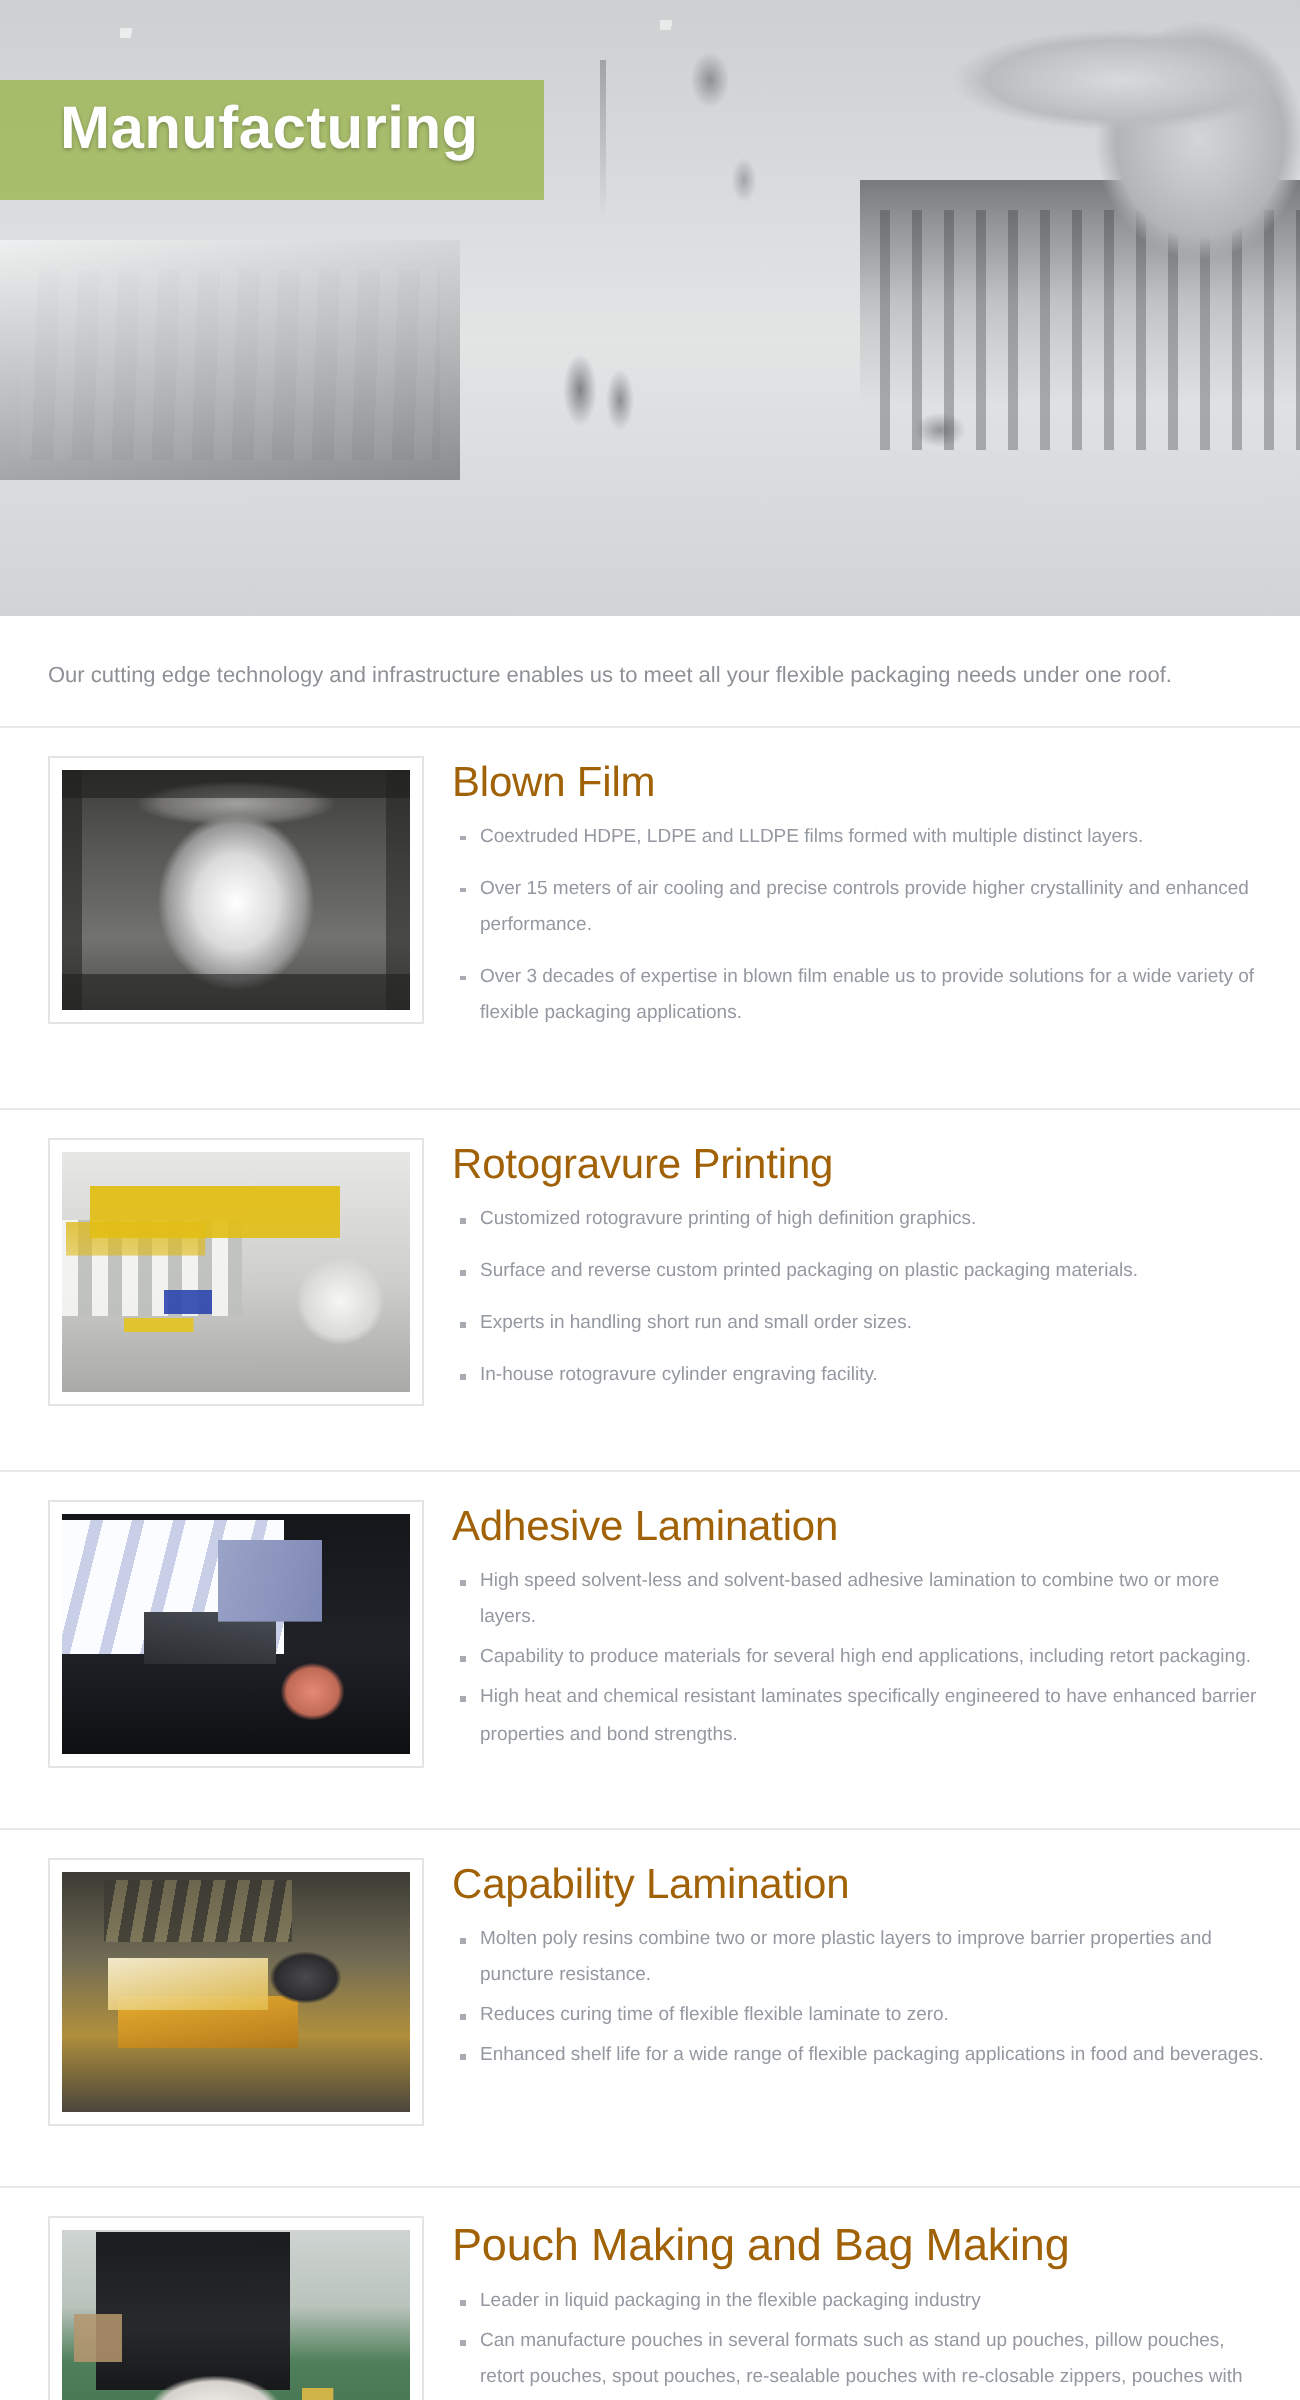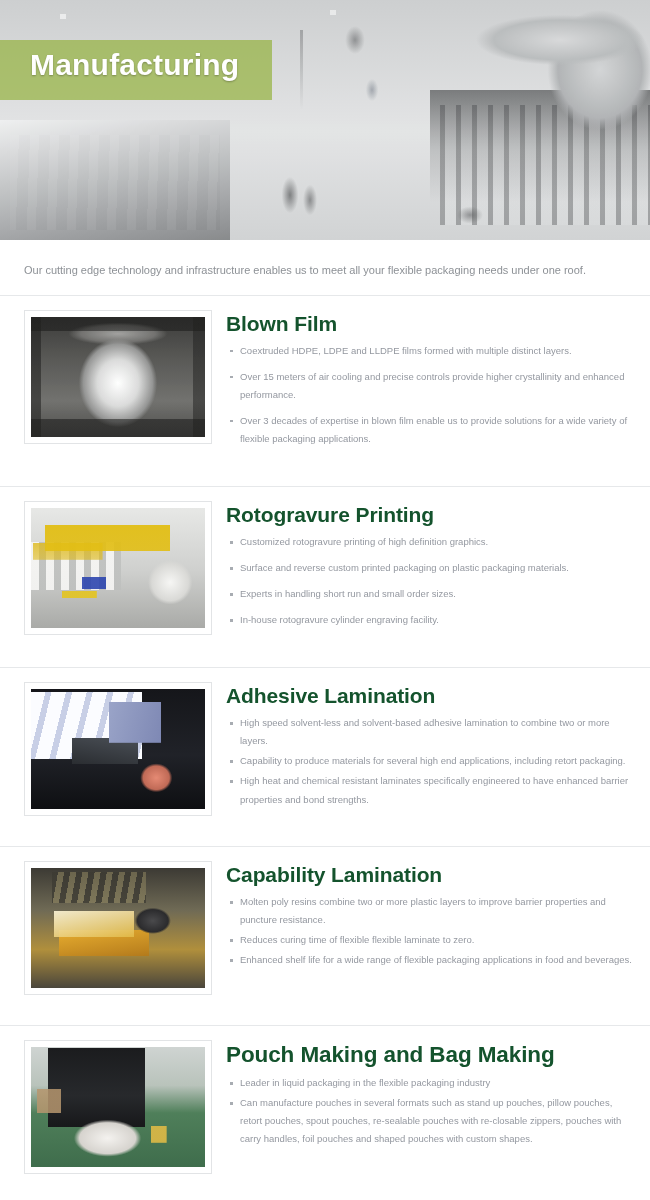--- a/index.html
+++ b/index.html
@@ -13,21 +13,21 @@
     height: 1200px;
     font-family: "Liberation Sans", "DejaVu Sans", sans-serif;
     overflow: hidden;
     position: relative;
   }
 
   
   .banner {
     position: relative;
     width: 650px;
-    height: 240px;
+    height: 308px;
     overflow: hidden;
     background: #9aa2a6;
   }
   .banner-photo {
     position: absolute;
     inset: 0;
     
     background:
       
       linear-gradient(95deg, rgba(255,255,255,0.55) 0 6px, rgba(255,255,255,0) 6px 100%) 60px 14px/200px 5px no-repeat,
@@ -172,22 +172,22 @@
       linear-gradient(180deg, #cfd4d2 0%, #b9c3bb 32%, #4f7f5a 55%, #3f6d4c 100%);
   }
 
   .content {
     flex: 1 1 auto;
     min-width: 0;
     padding-top: 2px;
   }
   .heading {
     font-size: 21px;
-    font-weight: bold;
-    color: #14532d;
+    font-weight: normal;
+    color: #a16207;
     margin: 0 0 6px 0;
     line-height: 1.15;
     letter-spacing: -0.1px;
   }
   .heading.big { font-size: 22.5px; }
   ul.bullets {
     list-style: none;
     margin: 0;
     padding: 0;
   }

